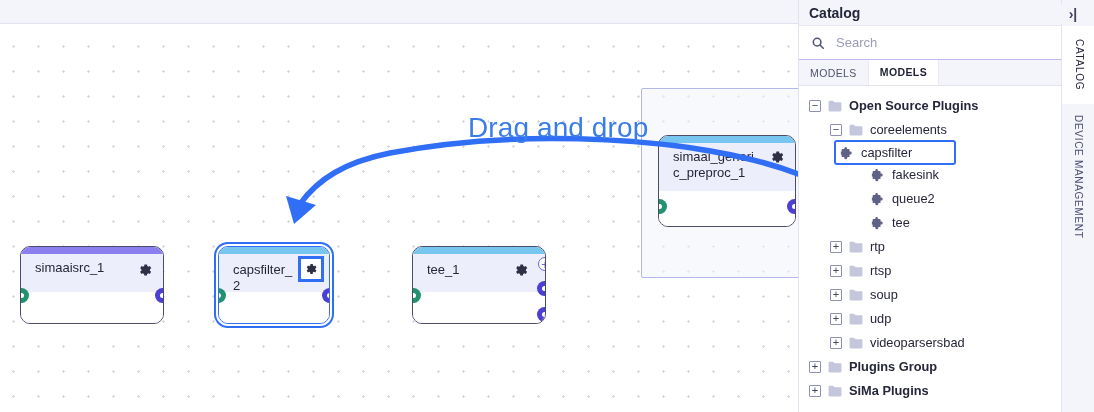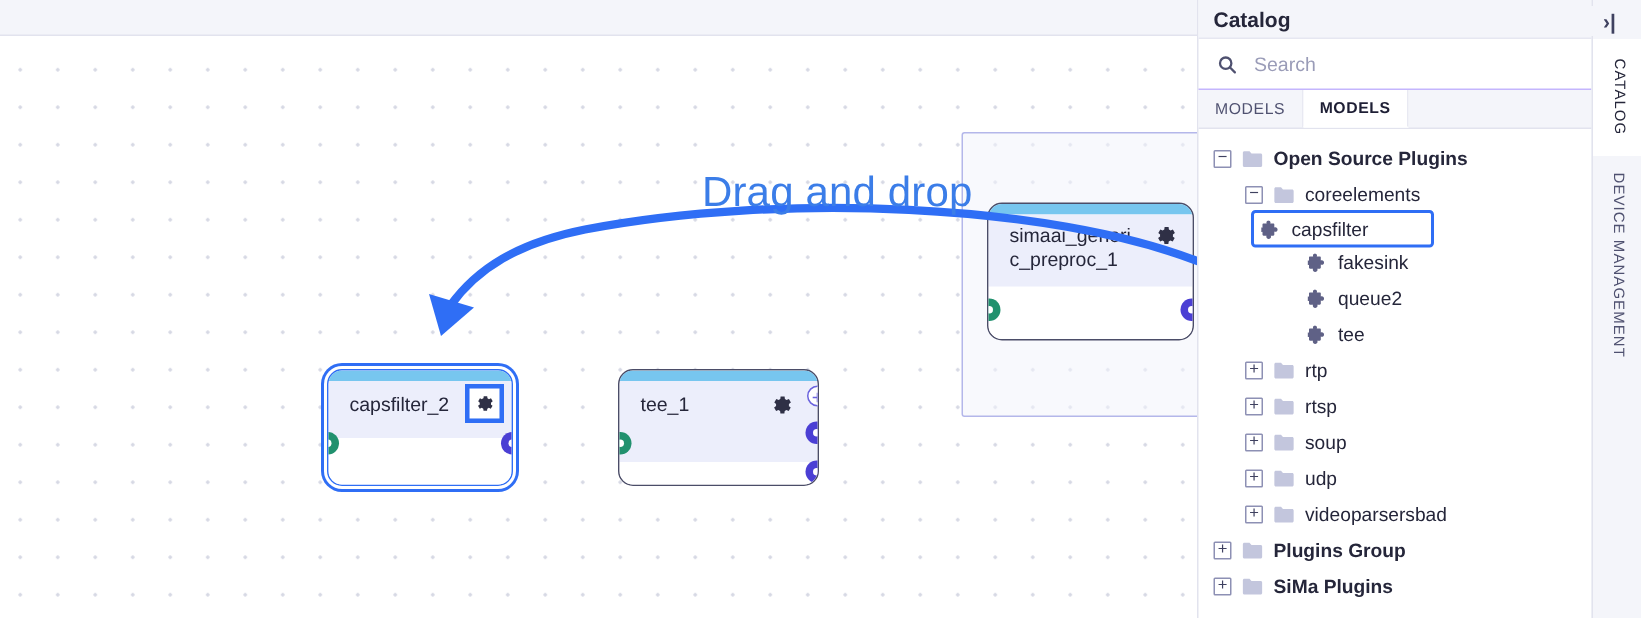--- a/index.html
+++ b/index.html
@@ -205,40 +205,55 @@
               <path d="M12 8.5A3.5 3.5 0 1 0 12 15.5 3.5 3.5 0 0 0 12 8.5zm0 5.5a2 2 0 1 1 0-4 2 2 0 0 1 0 4z"></path>
               <path d="M19.4 13a7.6 7.6 0 0 0 0-2l2-1.5-2-3.4-2.3 1a7.7 7.7 0 0 0-1.7-1l-.3-2.5h-4l-.3 2.5c-.6.2-1.2.6-1.7 1l-2.3-1-2 3.4L6.6 11a7.6 7.6 0 0 0 0 2l-2 1.5 2 3.4 2.3-1c.5.4 1.1.8 1.7 1l.3 2.5h4l.3-2.5c.6-.2 1.2-.6 1.7-1l2.3 1 2-3.4-2-1.5z"></path>
             </svg>
         </div>
       </div>
       <div class="node-lower"></div>
       <div class="port in" style="left:-7px; top:63px;"></div>
       <div class="port out" style="right:-7px; top:63px;"></div>
     </div>
 
-
-    <div class="node selected" style="left:218px; top:222px; width:124px; height:78px;">
+    <div class="node" style="left:20px; top:222px; width:144px; height:78px;">
+      <div class="node-stripe" style="background:#8b7ff0;"></div>
+      <div class="node-body" style="height:38px;">
+        <div class="node-title">simaaisrc_1</div>
+        <div class="gear" style="top:8px;">
+          <svg viewBox="0 0 24 24" fill="#2f3046">
+              <path d="M12 8.5A3.5 3.5 0 1 0 12 15.5 3.5 3.5 0 0 0 12 8.5zm0 5.5a2 2 0 1 1 0-4 2 2 0 0 1 0 4z"></path>
+              <path d="M19.4 13a7.6 7.6 0 0 0 0-2l2-1.5-2-3.4-2.3 1a7.7 7.7 0 0 0-1.7-1l-.3-2.5h-4l-.3 2.5c-.6.2-1.2.6-1.7 1l-2.3-1-2 3.4L6.6 11a7.6 7.6 0 0 0 0 2l-2 1.5 2 3.4 2.3-1c.5.4 1.1.8 1.7 1l.3 2.5h4l.3-2.5c.6-.2 1.2-.6 1.7-1l2.3 1 2-3.4-2-1.5z"></path>
+            </svg>
+        </div>
+      </div>
+      <div class="node-lower"></div>
+      <div class="port in" style="left:-7px; top:41px;"></div>
+      <div class="port out" style="right:-7px; top:41px;"></div>
+    </div>
+
+    <div class="node selected" style="left:218px; top:222px; width:112px; height:78px;">
       <div class="node-stripe" style="background:#77c6ef;"></div>
       <div class="node-body" style="height:38px;">
         <div class="node-title" style="top:8px;">capsfilter_2</div>
         <div class="gear gear-boxed">
           <svg viewBox="0 0 24 24" fill="#2f3046" style="width:14px;height:14px;">
               <path d="M12 8.5A3.5 3.5 0 1 0 12 15.5 3.5 3.5 0 0 0 12 8.5zm0 5.5a2 2 0 1 1 0-4 2 2 0 0 1 0 4z"></path>
               <path d="M19.4 13a7.6 7.6 0 0 0 0-2l2-1.5-2-3.4-2.3 1a7.7 7.7 0 0 0-1.7-1l-.3-2.5h-4l-.3 2.5c-.6.2-1.2.6-1.7 1l-2.3-1-2 3.4L6.6 11a7.6 7.6 0 0 0 0 2l-2 1.5 2 3.4 2.3-1c.5.4 1.1.8 1.7 1l.3 2.5h4l.3-2.5c.6-.2 1.2-.6 1.7-1l2.3 1 2-3.4-2-1.5z"></path>
             </svg>
         </div>
       </div>
       <div class="node-lower"></div>
       <div class="port in" style="left:-8px; top:41px;"></div>
       <div class="port out" style="right:-8px; top:41px;"></div>
     </div>
 
     <div class="node" style="left:412px; top:222px; width:134px; height:78px;">
       <div class="node-stripe" style="background:#77c6ef;"></div>
-      <div class="node-body" style="height:54px;">
+      <div class="node-body" style="height:38px;">
         <div class="node-title" style="top:8px;">tee_1</div>
         <div class="gear" style="top:8px; right:16px;">
           <svg viewBox="0 0 24 24" fill="#2f3046">
               <path d="M12 8.5A3.5 3.5 0 1 0 12 15.5 3.5 3.5 0 0 0 12 8.5zm0 5.5a2 2 0 1 1 0-4 2 2 0 0 1 0 4z"></path>
               <path d="M19.4 13a7.6 7.6 0 0 0 0-2l2-1.5-2-3.4-2.3 1a7.7 7.7 0 0 0-1.7-1l-.3-2.5h-4l-.3 2.5c-.6.2-1.2.6-1.7 1l-2.3-1-2 3.4L6.6 11a7.6 7.6 0 0 0 0 2l-2 1.5 2 3.4 2.3-1c.5.4 1.1.8 1.7 1l.3 2.5h4l.3-2.5c.6-.2 1.2-.6 1.7-1l2.3 1 2-3.4-2-1.5z"></path>
             </svg>
         </div>
       </div>
       <div class="node-lower"></div>
       <div class="port in" style="left:-7px; top:41px;"></div>

